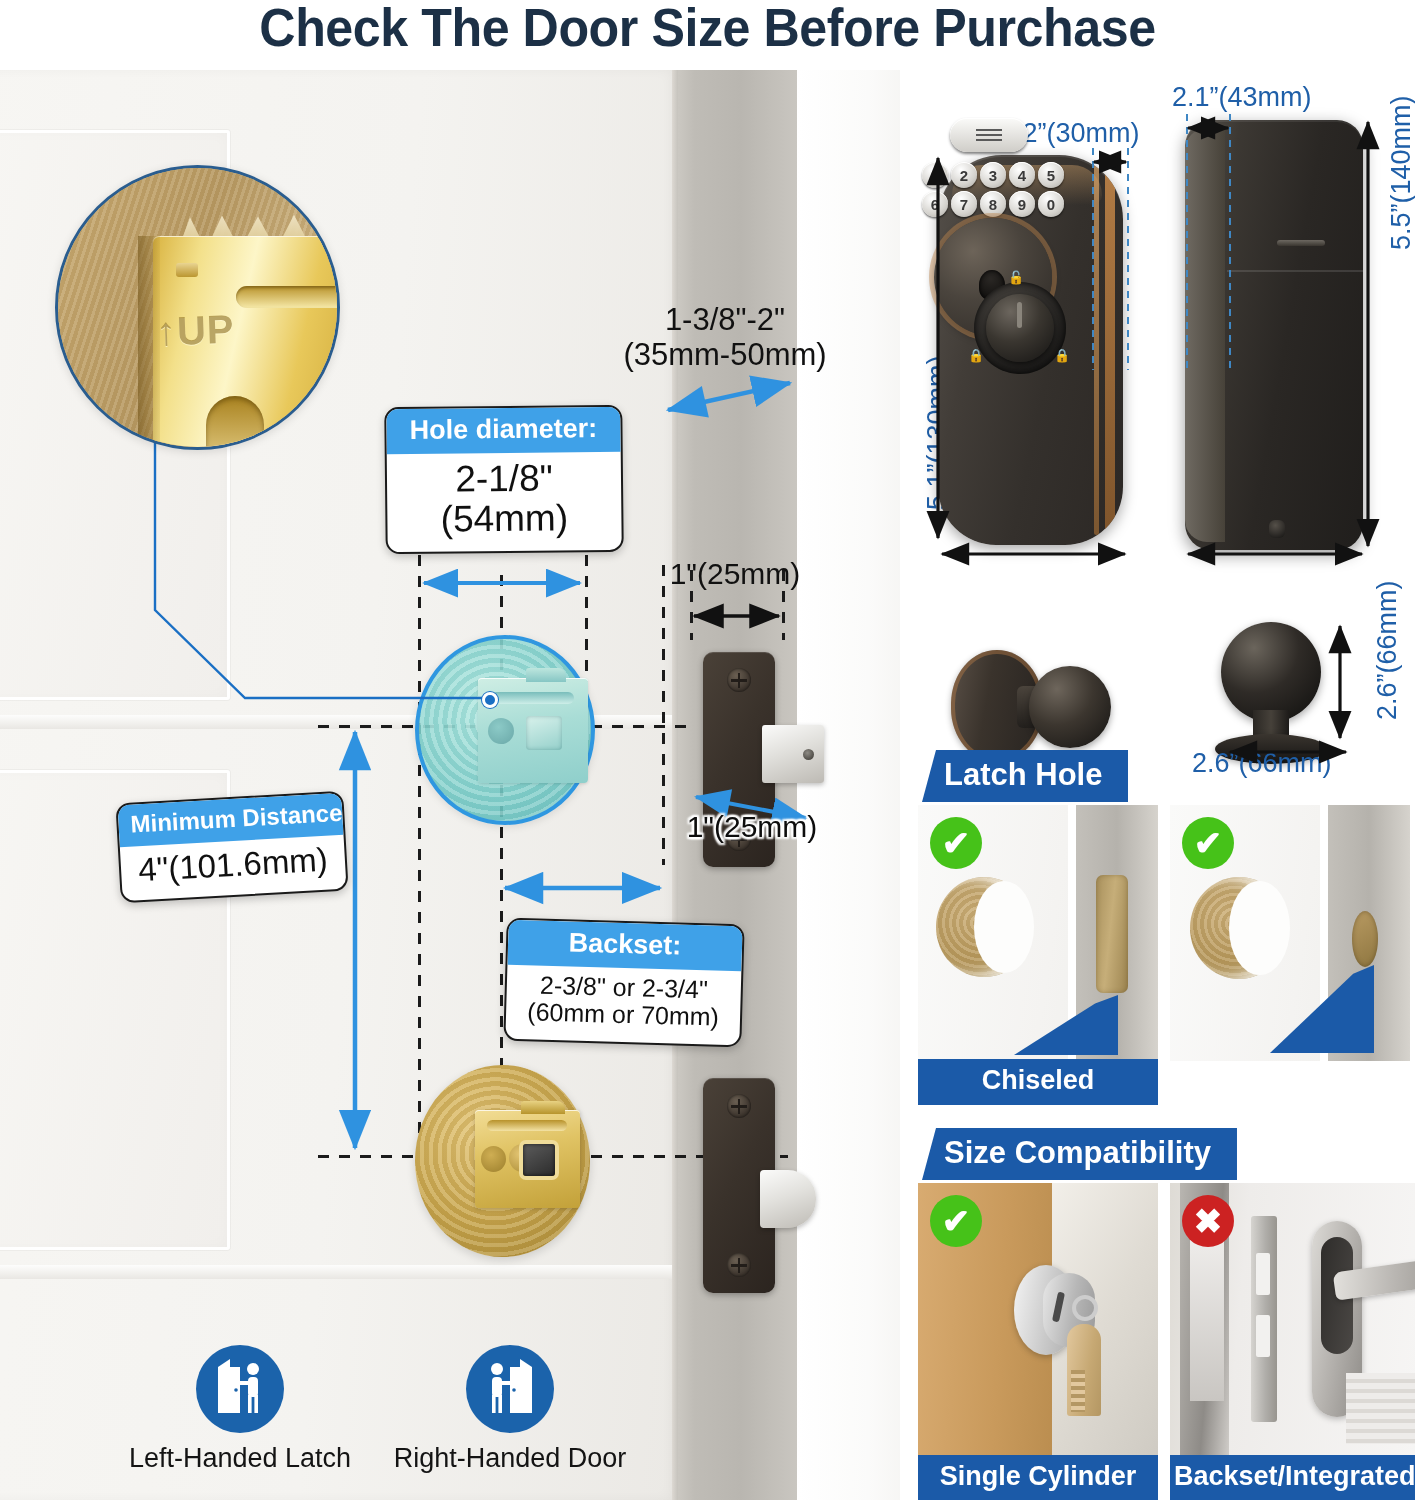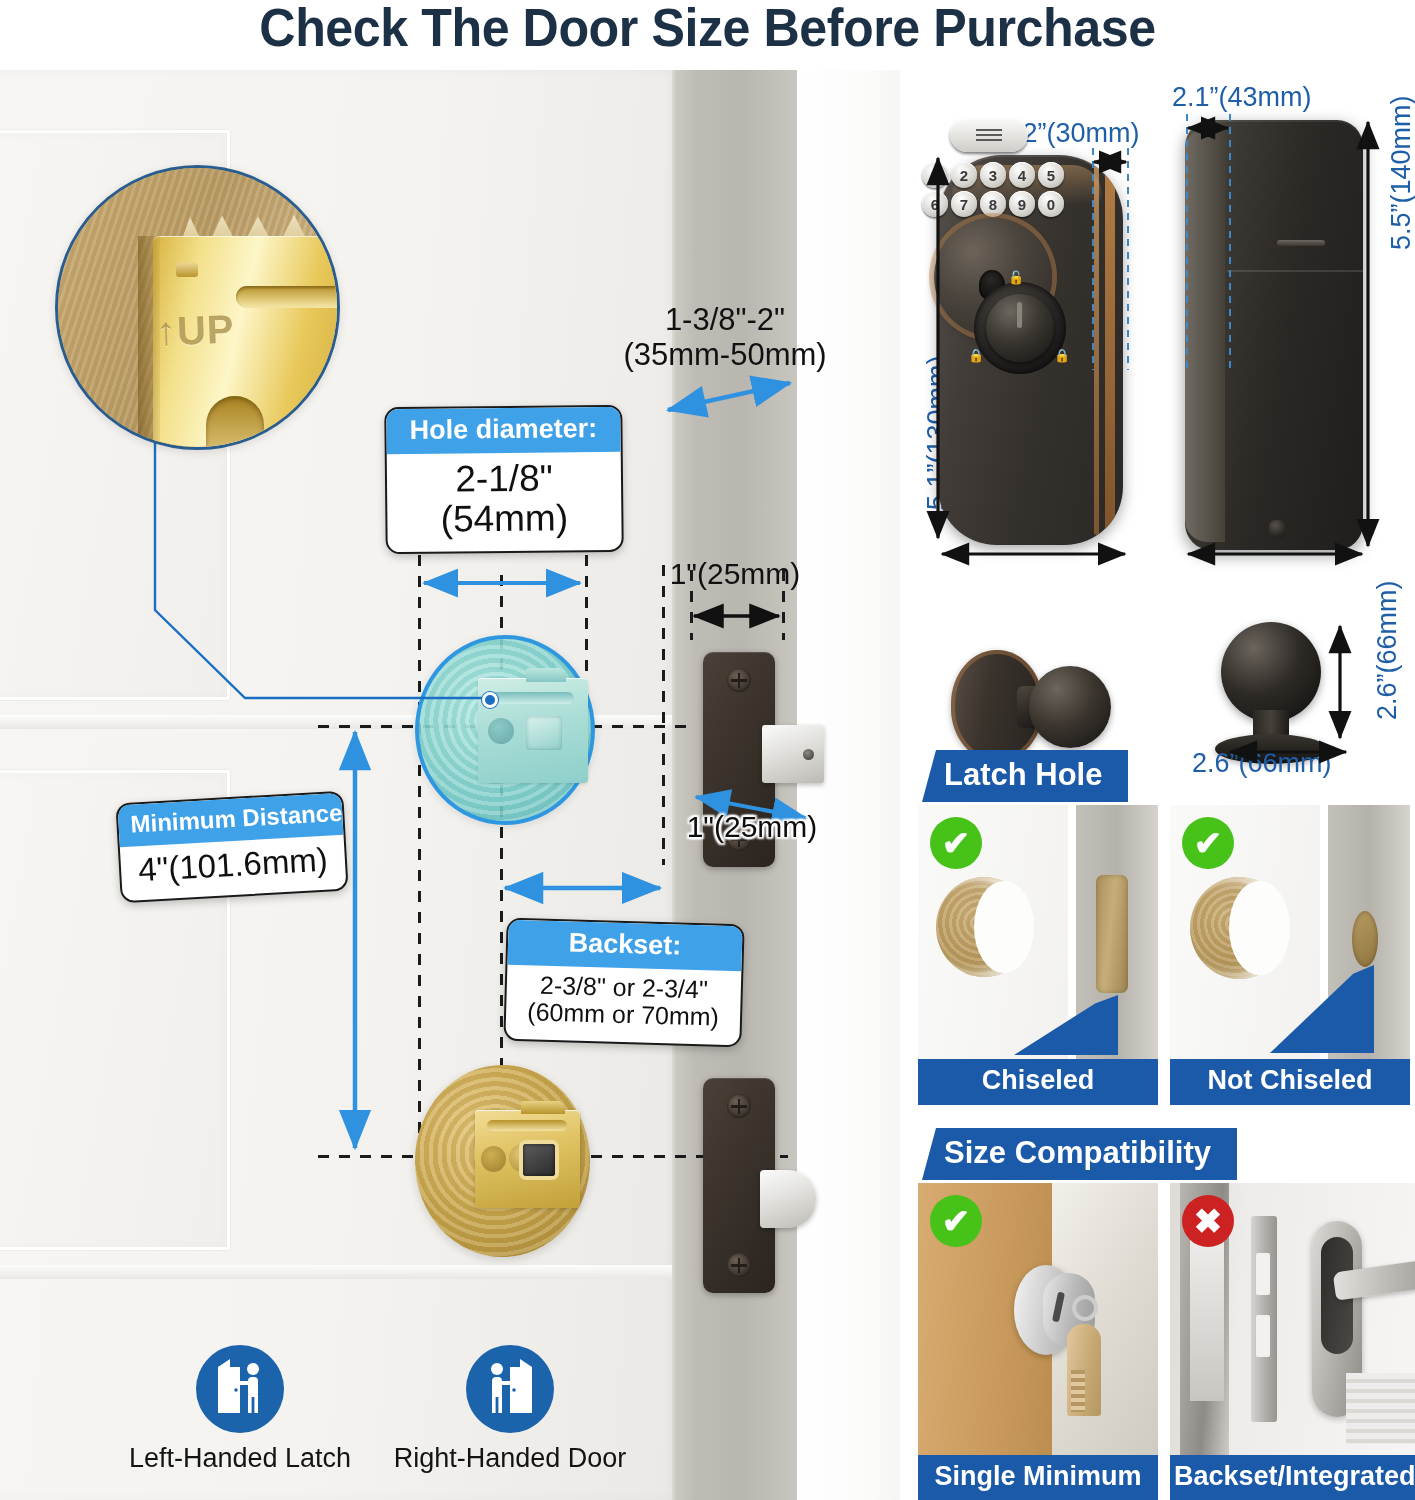--- a/index.html
+++ b/index.html
@@ -964,37 +964,36 @@
   <div class="card" style="left:270px; top:735px; width:240px; height:300px;">
     <div class="photo" style="height:256px;">
       <div class="lh-door"></div>
       <div class="lh-jamb"></div>
       <div class="lh-gap"></div>
       <div class="lh-hole" style="left:20px; top:72px; width:98px; height:102px;"></div>
       <div class="lh-bore" style="left:182px; top:106px; width:26px; height:56px;"></div>
       <div class="lh-point" style="left:100px; top:160px; width:104px; height:88px; clip-path:polygon(100% 0, 100% 100%, 0 100%, 80% 10%);"></div>
     </div>
     <div class="badge ok" style="left:12px; top:12px;">✔</div>
-    <div class="cap">Not Chiseled</div>
   </div>
 
   <div class="banner" style="left:22px; top:1058px;">Size Compatibility</div>
 
   <div class="card" style="left:18px; top:1113px; width:240px; height:318px;">
     <div class="photo" style="height:272px;">
       <div class="sc-wood"></div>
       <div class="sc-blur"></div>
       <div class="sc-rose"></div>
       <div class="sc-cyl"></div>
       <div class="sc-keyhole"></div>
       <div class="sc-ring"></div>
       <div class="sc-key"></div>
     </div>
     <div class="badge ok" style="left:12px; top:12px;">✔</div>
-    <div class="cap">Single Minimum</div>
+    <div class="cap">Single Cylinder</div>
   </div>
 
   <div class="card" style="left:270px; top:1113px; width:245px; height:318px;">
     <div class="photo" style="height:272px;">
       <div class="mi-bg"></div>
       <div class="mi-darkgap"></div>
       <div class="mi-room"></div>
       <div class="mi-plate">
         <div class="slot s1"></div>
         <div class="slot s2"></div>

